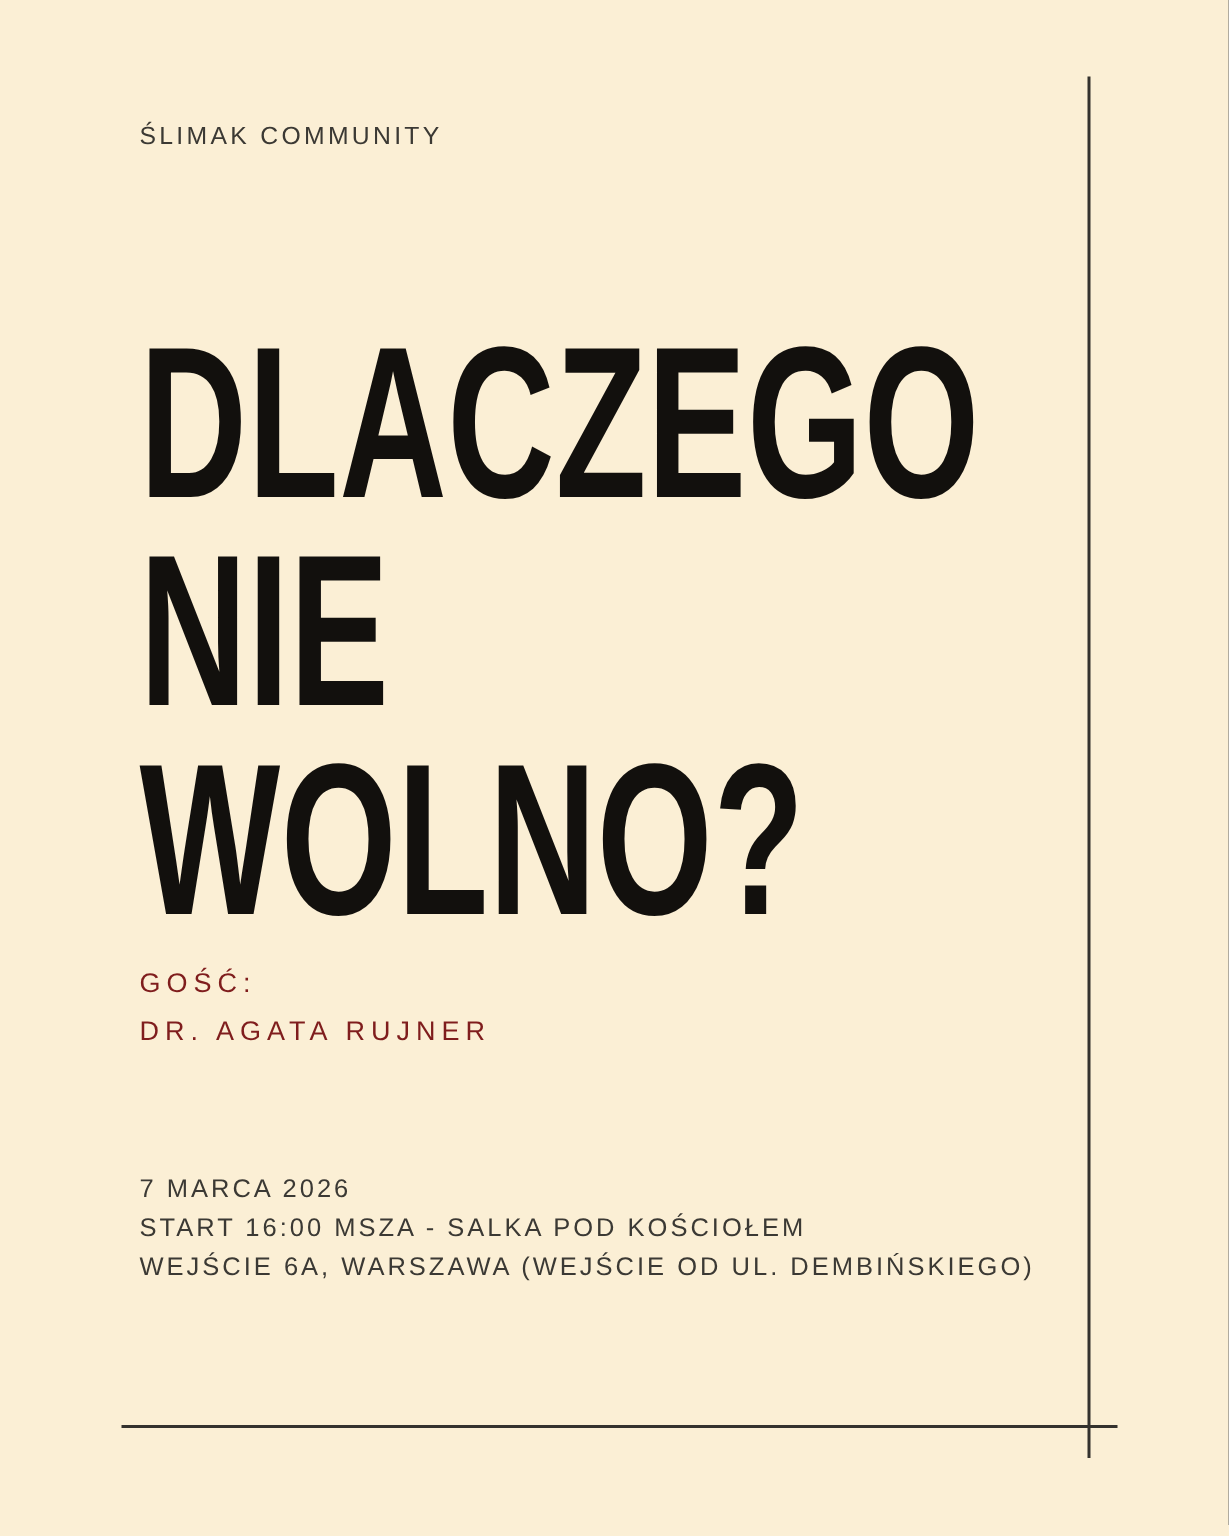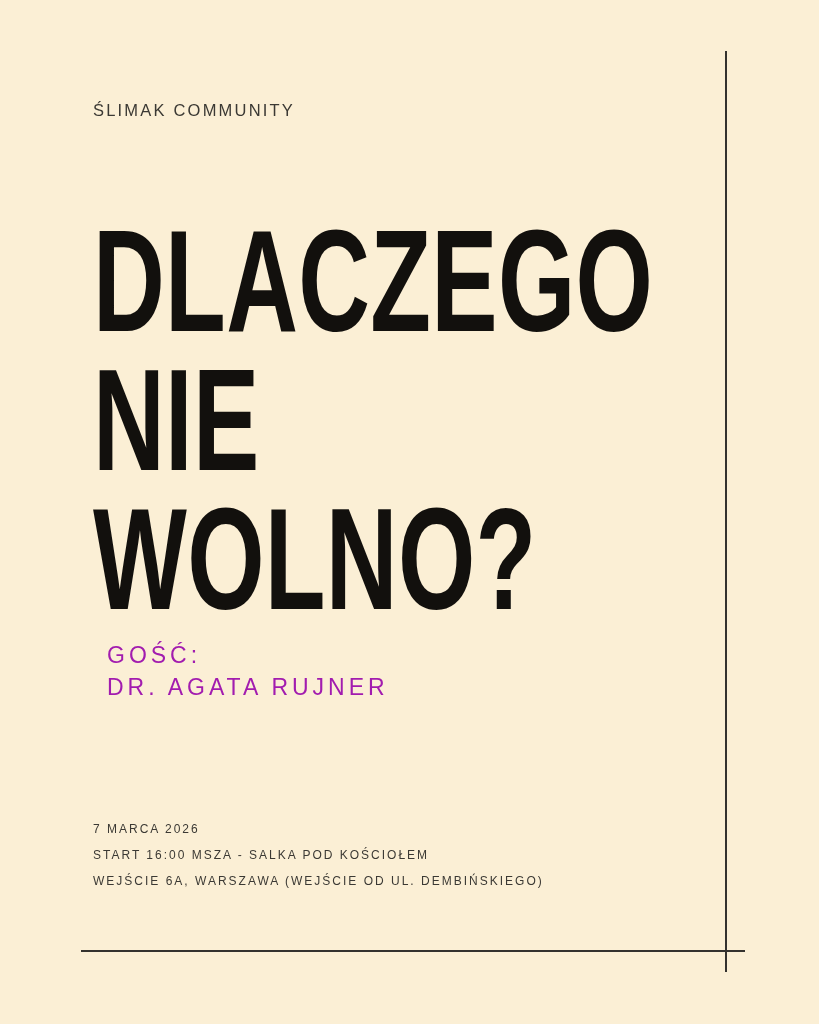--- a/index.html
+++ b/index.html
@@ -29,21 +29,21 @@
     left: 81px;
     top: 950px;
     width: 664px;
     height: 2px;
     background: #34322E;
   }
   
   .brand {
     position: absolute;
     left: 93px;
-    top: 100px;
+    top: 81px;
     font-size: 16.5px;
     line-height: 20px;
     letter-spacing: 2.2px;
     font-weight: 400;
     color: #3B3934;
     white-space: nowrap;
   }
   
   .headline {
     position: absolute;
@@ -57,35 +57,35 @@
     letter-spacing: 0.5px;
     color: #12100D;
     white-space: nowrap;
   }
   .headline .hl-line {
     display: block;
   }
   
   .guest {
     position: absolute;
-    left: 107px;
+    left: 93px;
     top: 640px;
-    font-size: 23px;
+    font-size: 18px;
     line-height: 31.5px;
     letter-spacing: 4px;
     font-weight: 400;
-    color: #a21caf;
+    color: #7f1d1d;
     white-space: nowrap;
   }
   
   .details {
     position: absolute;
     left: 93px;
-    top: 816px;
-    font-size: 12px;
+    top: 780px;
+    font-size: 17px;
     line-height: 26px;
     letter-spacing: 2px;
     font-weight: 400;
     color: #3B3934;
     white-space: nowrap;
   }
 </style>
 </head>
 <body>
 

